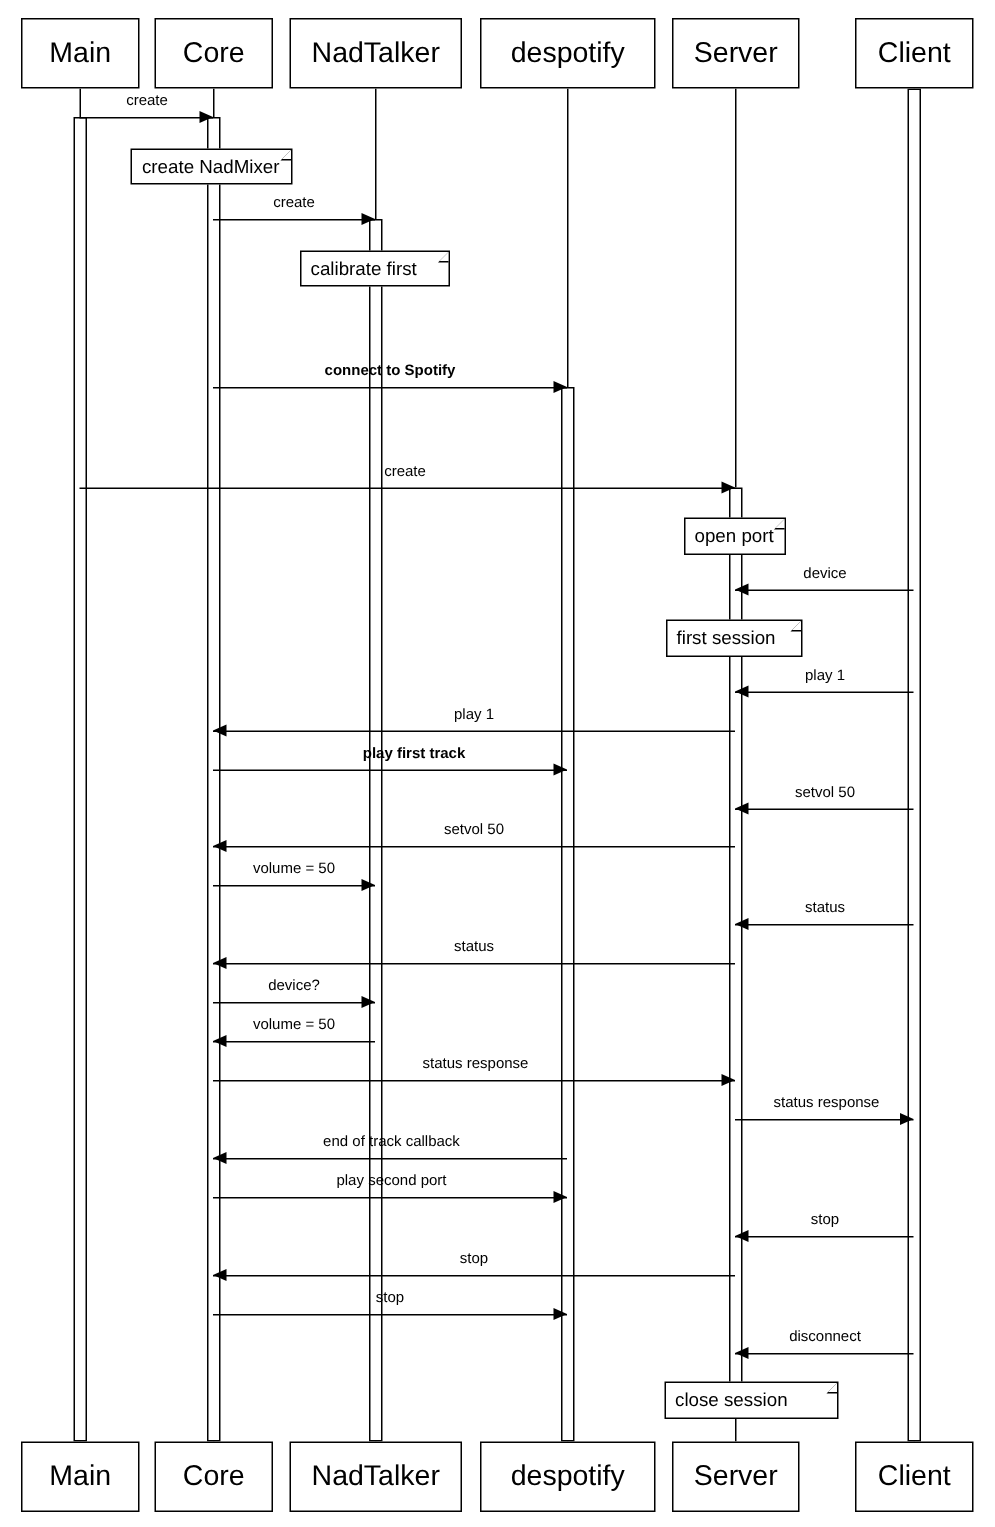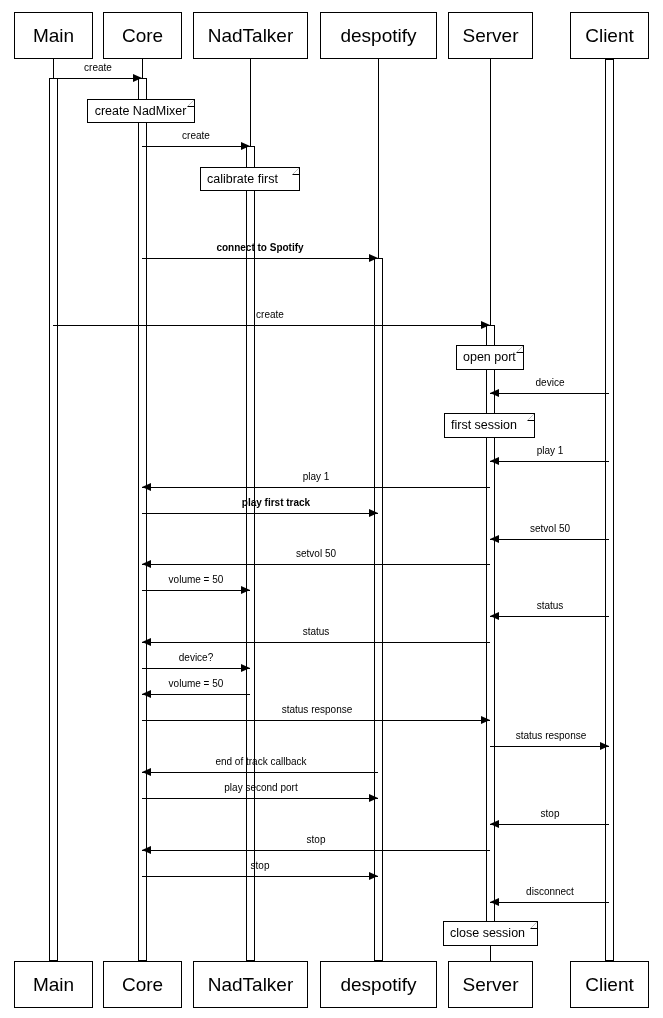--- a/index.html
+++ b/index.html
@@ -228,21 +228,21 @@
   <div class="msg-label" style="left:265px; top:834px; width:102px;">stop</div>
 
   <div class="msg-line" style="left:142px; top:876px; width:236px;"></div>
   <div class="arrow-head arrow-right" style="left:369px; top:872px;"></div>
   <div class="msg-label" style="left:209px; top:860px; width:102px;">stop</div>
 
   <div class="msg-line" style="left:490px; top:902px; width:119px;"></div>
   <div class="arrow-head arrow-left" style="left:490px; top:898px;"></div>
   <div class="msg-label" style="left:499px; top:886px; width:102px;">disconnect</div>
 
-  <div class="note" style="left:443px; top:921px; width:95px; height:25px;">
+  <div class="note" style="left:443px; top:921px; width:116px; height:25px;">
     <span>close session</span>
     <span class="note-fold"></span>
     <span class="note-fold-inner"></span>
   </div>
 
   <div class="lifeline-box" style="left:14px; top:12px; width:79px; height:47px;">
     <span>Main</span>
   </div>
   <div class="lifeline-box" style="left:103px; top:12px; width:79px; height:47px;">
     <span>Core</span>

